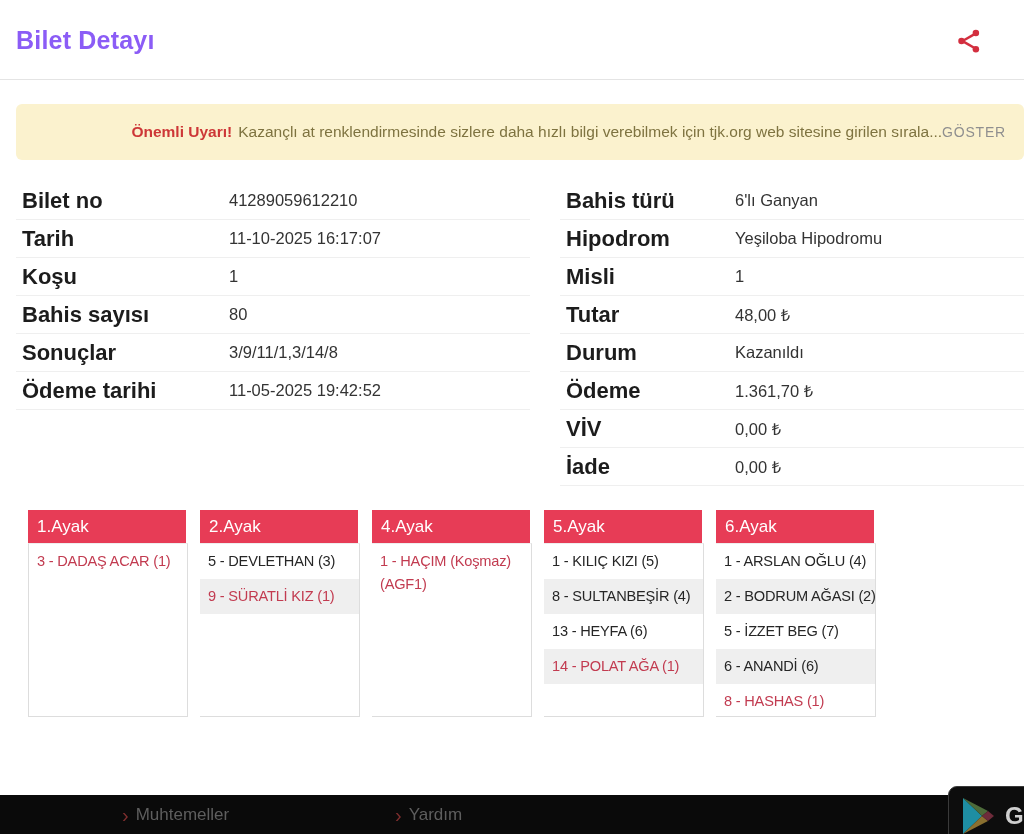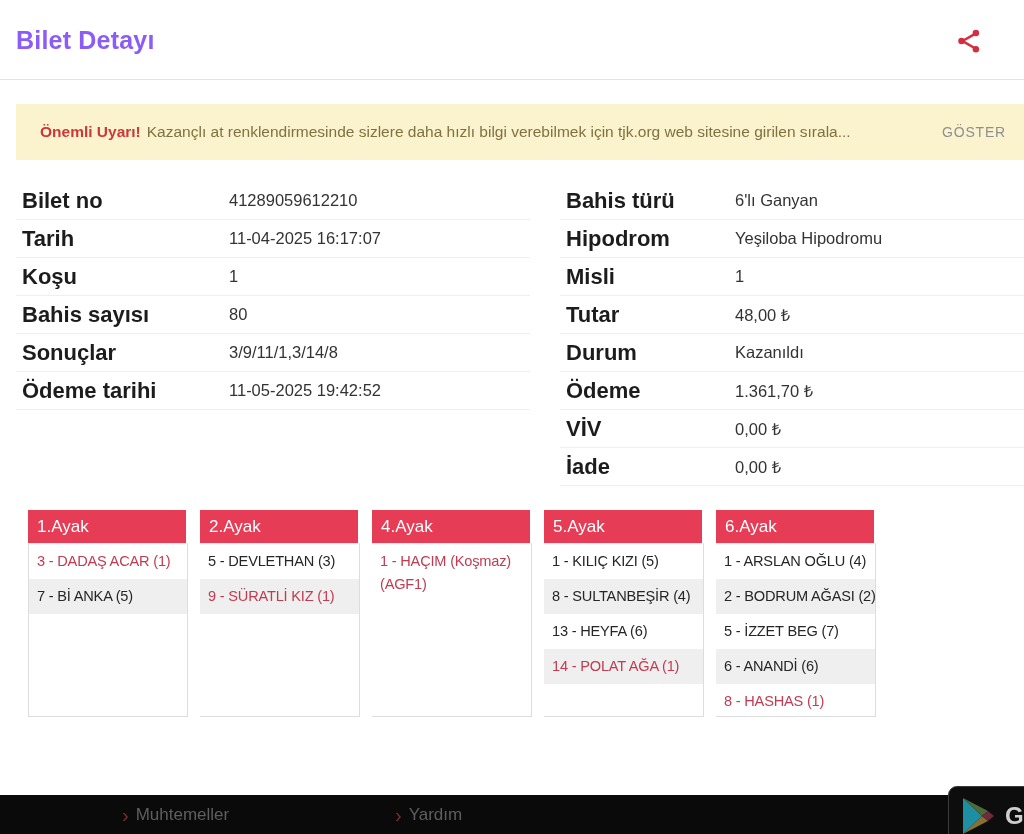--- a/index.html
+++ b/index.html
@@ -6,21 +6,21 @@
   html,body { width:1024px; height:834px; }
   body { font-family:"Liberation Sans", sans-serif; background:#fff; }
   .page { position:relative; width:1024px; height:834px; overflow:hidden; background:#fff; }
 
   
   .app-header { position:absolute; top:0; left:0; width:100%; height:80px; background:#fff; border-bottom:1px solid #e4e4e4; }
   .app-title { position:absolute; left:16px; top:26px; font-size:25px; font-weight:700; color:#8b5cf6; letter-spacing:0.2px; }
   .share-btn { position:absolute; right:40px; top:26px; width:30px; height:30px; cursor:pointer; }
 
   
-  .banner { position:absolute; left:16px; top:104px; width:1008px; height:56px; background:#fbf2ce; display:flex; align-items:center; padding:0 18px 0 24px; border-radius:0; }
+  .banner { position:absolute; left:16px; top:104px; width:1008px; height:56px; background:#fbf2ce; display:flex; align-items:center; padding:0 18px 0 24px; border-radius:6px;text-align:right; }
   .banner-text { flex:1; font-size:15.5px; color:#7e7340; white-space:nowrap; overflow:hidden; }
   .banner-alert { color:#cd3737; font-weight:700; margin-right:6px; }
   .banner-action { font-size:14px; color:#8f8f8f; letter-spacing:0.8px; cursor:pointer; flex-shrink:0; }
 
   
   .details-col { position:absolute; top:182px; }
   .details-col.left  { left:16px;  width:514px; }
   .details-col.right { left:560px; width:464px; }
   .detail-row { display:flex; align-items:center; height:38px; border-bottom:1px solid #efefef; }
   .detail-label { font-weight:700; color:#1c1c1c; font-size:22px; padding-left:6px; }
@@ -77,21 +77,21 @@
     <div class="banner-action">GÖSTER</div>
   </div>
 
   <div class="details-col left" id="details-left">
       <div class="detail-row">
         <div class="detail-label">Bilet no</div>
         <div class="detail-value">41289059612210</div>
       </div>
       <div class="detail-row">
         <div class="detail-label">Tarih</div>
-        <div class="detail-value">11-04-2025 16:17:07</div>
+        <div class="detail-value">11-10-2025 16:17:07</div>
       </div>
       <div class="detail-row">
         <div class="detail-label">Koşu</div>
         <div class="detail-value">1</div>
       </div>
       <div class="detail-row">
         <div class="detail-label">Bahis sayısı</div>
         <div class="detail-value">80</div>
       </div>
       <div class="detail-row">
@@ -136,21 +136,20 @@
         <div class="detail-label">İade</div>
         <div class="detail-value">0,00 ₺</div>
       </div>
     </div>
 
   <div class="legs" id="legs">
       <div class="leg-col">
         <div class="leg-header">1.Ayak</div>
         <div class="leg-body">
           <div class="leg-cell hl">3 - DADAŞ ACAR (1)</div>
-          <div class="leg-cell">7 - Bİ ANKA (5)</div>
         </div>
       </div>
       <div class="leg-col">
         <div class="leg-header">2.Ayak</div>
         <div class="leg-body">
           <div class="leg-cell">5 - DEVLETHAN (3)</div>
           <div class="leg-cell hl">9 - SÜRATLİ KIZ (1)</div>
         </div>
       </div>
       <div class="leg-col">

